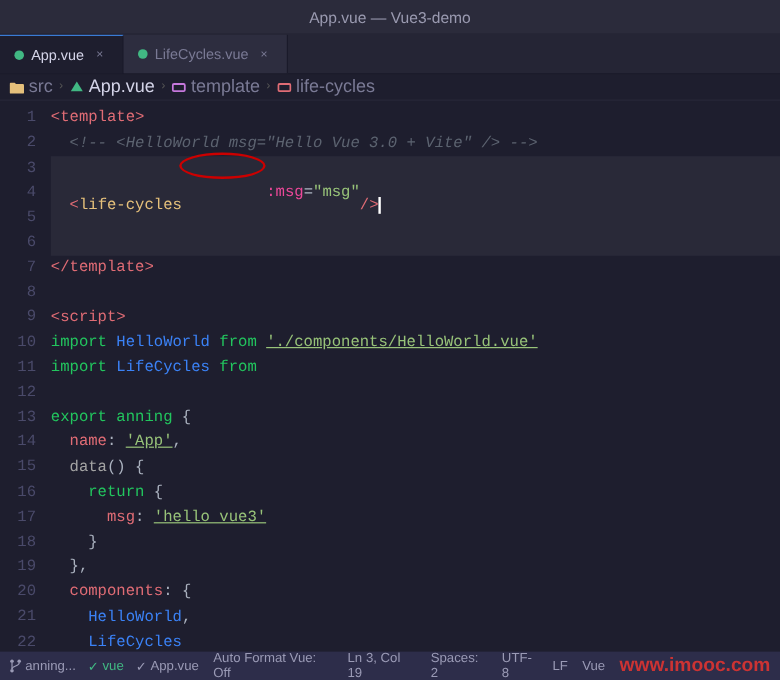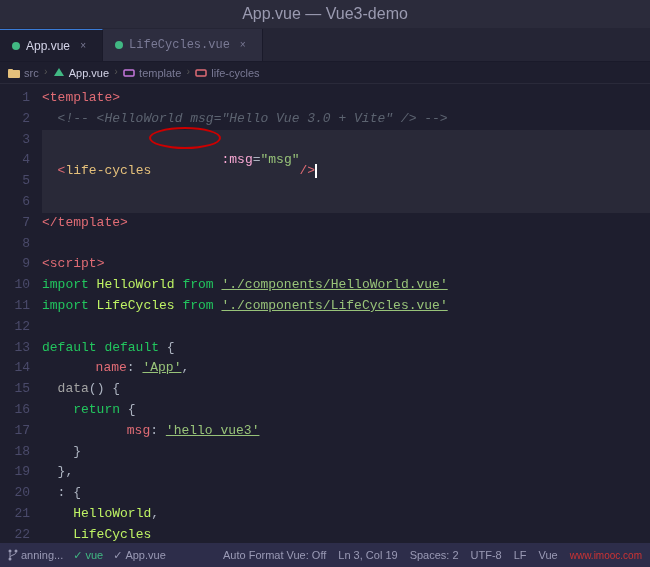--- a/index.html
+++ b/index.html
@@ -17,21 +17,21 @@
     .title-bar {
       height: 28px;
       background: #2b2b3b;
       display: flex;
       align-items: center;
       justify-content: center;
       position: relative;
     }
     .title-bar-text {
       color: #9a9ab0;
-      font-size: 16px;
+      font-size: 13px;
       font-family: -apple-system, sans-serif;
     }
 
     
     .tabs-bar {
       height: 34px;
       background: #252535;
       display: flex;
       align-items: flex-end;
       border-bottom: 1px solid #1a1a2a;
@@ -48,21 +48,20 @@
       border-right: 1px solid #1a1a2a;
     }
     .tab.active {
       background: #1e1e2e;
       color: #d4d4e8;
       border-top: 1px solid #3a7bd5;
     }
     .tab.inactive {
       background: #2d2d3f;
       color: #7a7a95;
-      font-family: Liberation Mono, monospace;
     }
     .tab-dot {
       width: 8px;
       height: 8px;
       border-radius: 50%;
     }
     .tab-dot.vue-color { background: #41b883; }
     .tab-close {
       width: 14px;
       height: 14px;
@@ -78,21 +77,21 @@
     .breadcrumb {
       height: 22px;
       background: #1e1e2e;
       display: flex;
       align-items: center;
       padding: 0 8px;
       gap: 4px;
       border-bottom: 1px solid #2a2a3a;
     }
     .breadcrumb-item {
-      font-size: 11px;
+      font-size: 15px;
       color: #7a7a95;
       font-family: -apple-system, sans-serif;
       display: flex;
       align-items: center;
       gap: 4px;
     }
     .breadcrumb-sep {
       color: #555;
       font-size: 10px;
     }
@@ -131,31 +130,31 @@
     }
     .code-line {
       white-space: pre;
       min-height: 20.8px;
       display: flex;
       align-items: center;
     }
 
     
     .tag { color: #e06c75; }
-    .attr-name { color: #f9a8d4; }
+    .attr-name { color: #ec4899; }
     .attr-value { color: #98c379; }
     .comment { color: #5c6370; font-style: italic; }
     .keyword { color: #22c55e; }
     .string { color: #98c379; text-decoration: underline; }
     .plain { color: #abb2bf; }
     .component-tag { color: #e5c07b; }
     .bracket { color: #abb2bf; }
-    .property { color: #e06c75; margin-left: 38px; }
+    .property { color: #e06c75; }
     .blue-text { color: #a3a3a3; }
-    .yellow-text { color: #bef264; }
+    .yellow-text { color: #3b82f6; }
 
     
     .cursor-line {
       background: rgba(255,255,255,0.05);
     }
     .cursor {
       display: inline-block;
       width: 2px;
       height: 14px;
       background: #fff;
@@ -179,22 +178,22 @@
     .status-left { display: flex; align-items: center; gap: 10px; }
     .status-right { display: flex; align-items: center; gap: 12px; margin-left: 12px; }
     .status-icon {
       display: inline-flex;
       align-items: center;
       gap: 3px;
     }
     .status-green { color: #41b883; }
     .watermark {
       color: #cc3333;
-      font-weight: normal;
-      font-size: 10px;
+      font-weight: bold;
+      font-size: 16px;
       text-align: center;
     }
   </style>
 </head>
 <body>
 
 <div class="title-bar">
   <span class="title-bar-text">App.vue — Vue3-demo</span>
 </div>
 
@@ -296,27 +295,27 @@
 
     <div class="code-line">
       <span class="tag">&lt;</span><span class="tag">script</span><span class="tag">&gt;</span>
     </div>
 
     <div class="code-line">
       <span class="keyword">import </span><span class="yellow-text">HelloWorld </span><span class="keyword">from </span><span class="string">'./components/HelloWorld.vue'</span>
     </div>
 
     <div class="code-line">
-      <span class="keyword">import </span><span class="yellow-text">LifeCycles </span><span class="keyword">from </span><span class="string">'./components/LifeCycles.vue'</span>
+      <span class="keyword">import </span><span class="yellow-text">LifeCycles </span><span class="keyword">from </span>
     </div>
 
     <div class="code-line">&nbsp;</div>
 
     <div class="code-line">
-      <span class="keyword">default default </span><span class="bracket">{</span>
+      <span class="keyword">export anning </span><span class="bracket">{</span>
     </div>
 
     <div class="code-line">
       <span class="plain">  </span><span class="property">name</span><span class="plain">: </span><span class="string">'App'</span><span class="plain">,</span>
     </div>
 
     <div class="code-line">
       <span class="plain">  </span><span class="blue-text">data</span><span class="plain">()</span><span class="plain"> </span><span class="bracket">{</span>
     </div>
 
@@ -330,21 +329,21 @@
 
     <div class="code-line">
       <span class="plain">    </span><span class="bracket">}</span>
     </div>
 
     <div class="code-line">
       <span class="plain">  </span><span class="bracket">}</span><span class="plain">,</span>
     </div>
 
     <div class="code-line">
-      <span class="plain">  </span><span class="plain">: </span><span class="bracket">{</span>
+      <span class="plain">  </span><span class="property">components</span><span class="plain">: </span><span class="bracket">{</span>
     </div>
 
     <div class="code-line">
       <span class="plain">    </span><span class="yellow-text">HelloWorld</span><span class="plain">,</span>
     </div>
 
     <div class="code-line">
       <span class="plain">    </span><span class="yellow-text">LifeCycles</span>
     </div>
 

